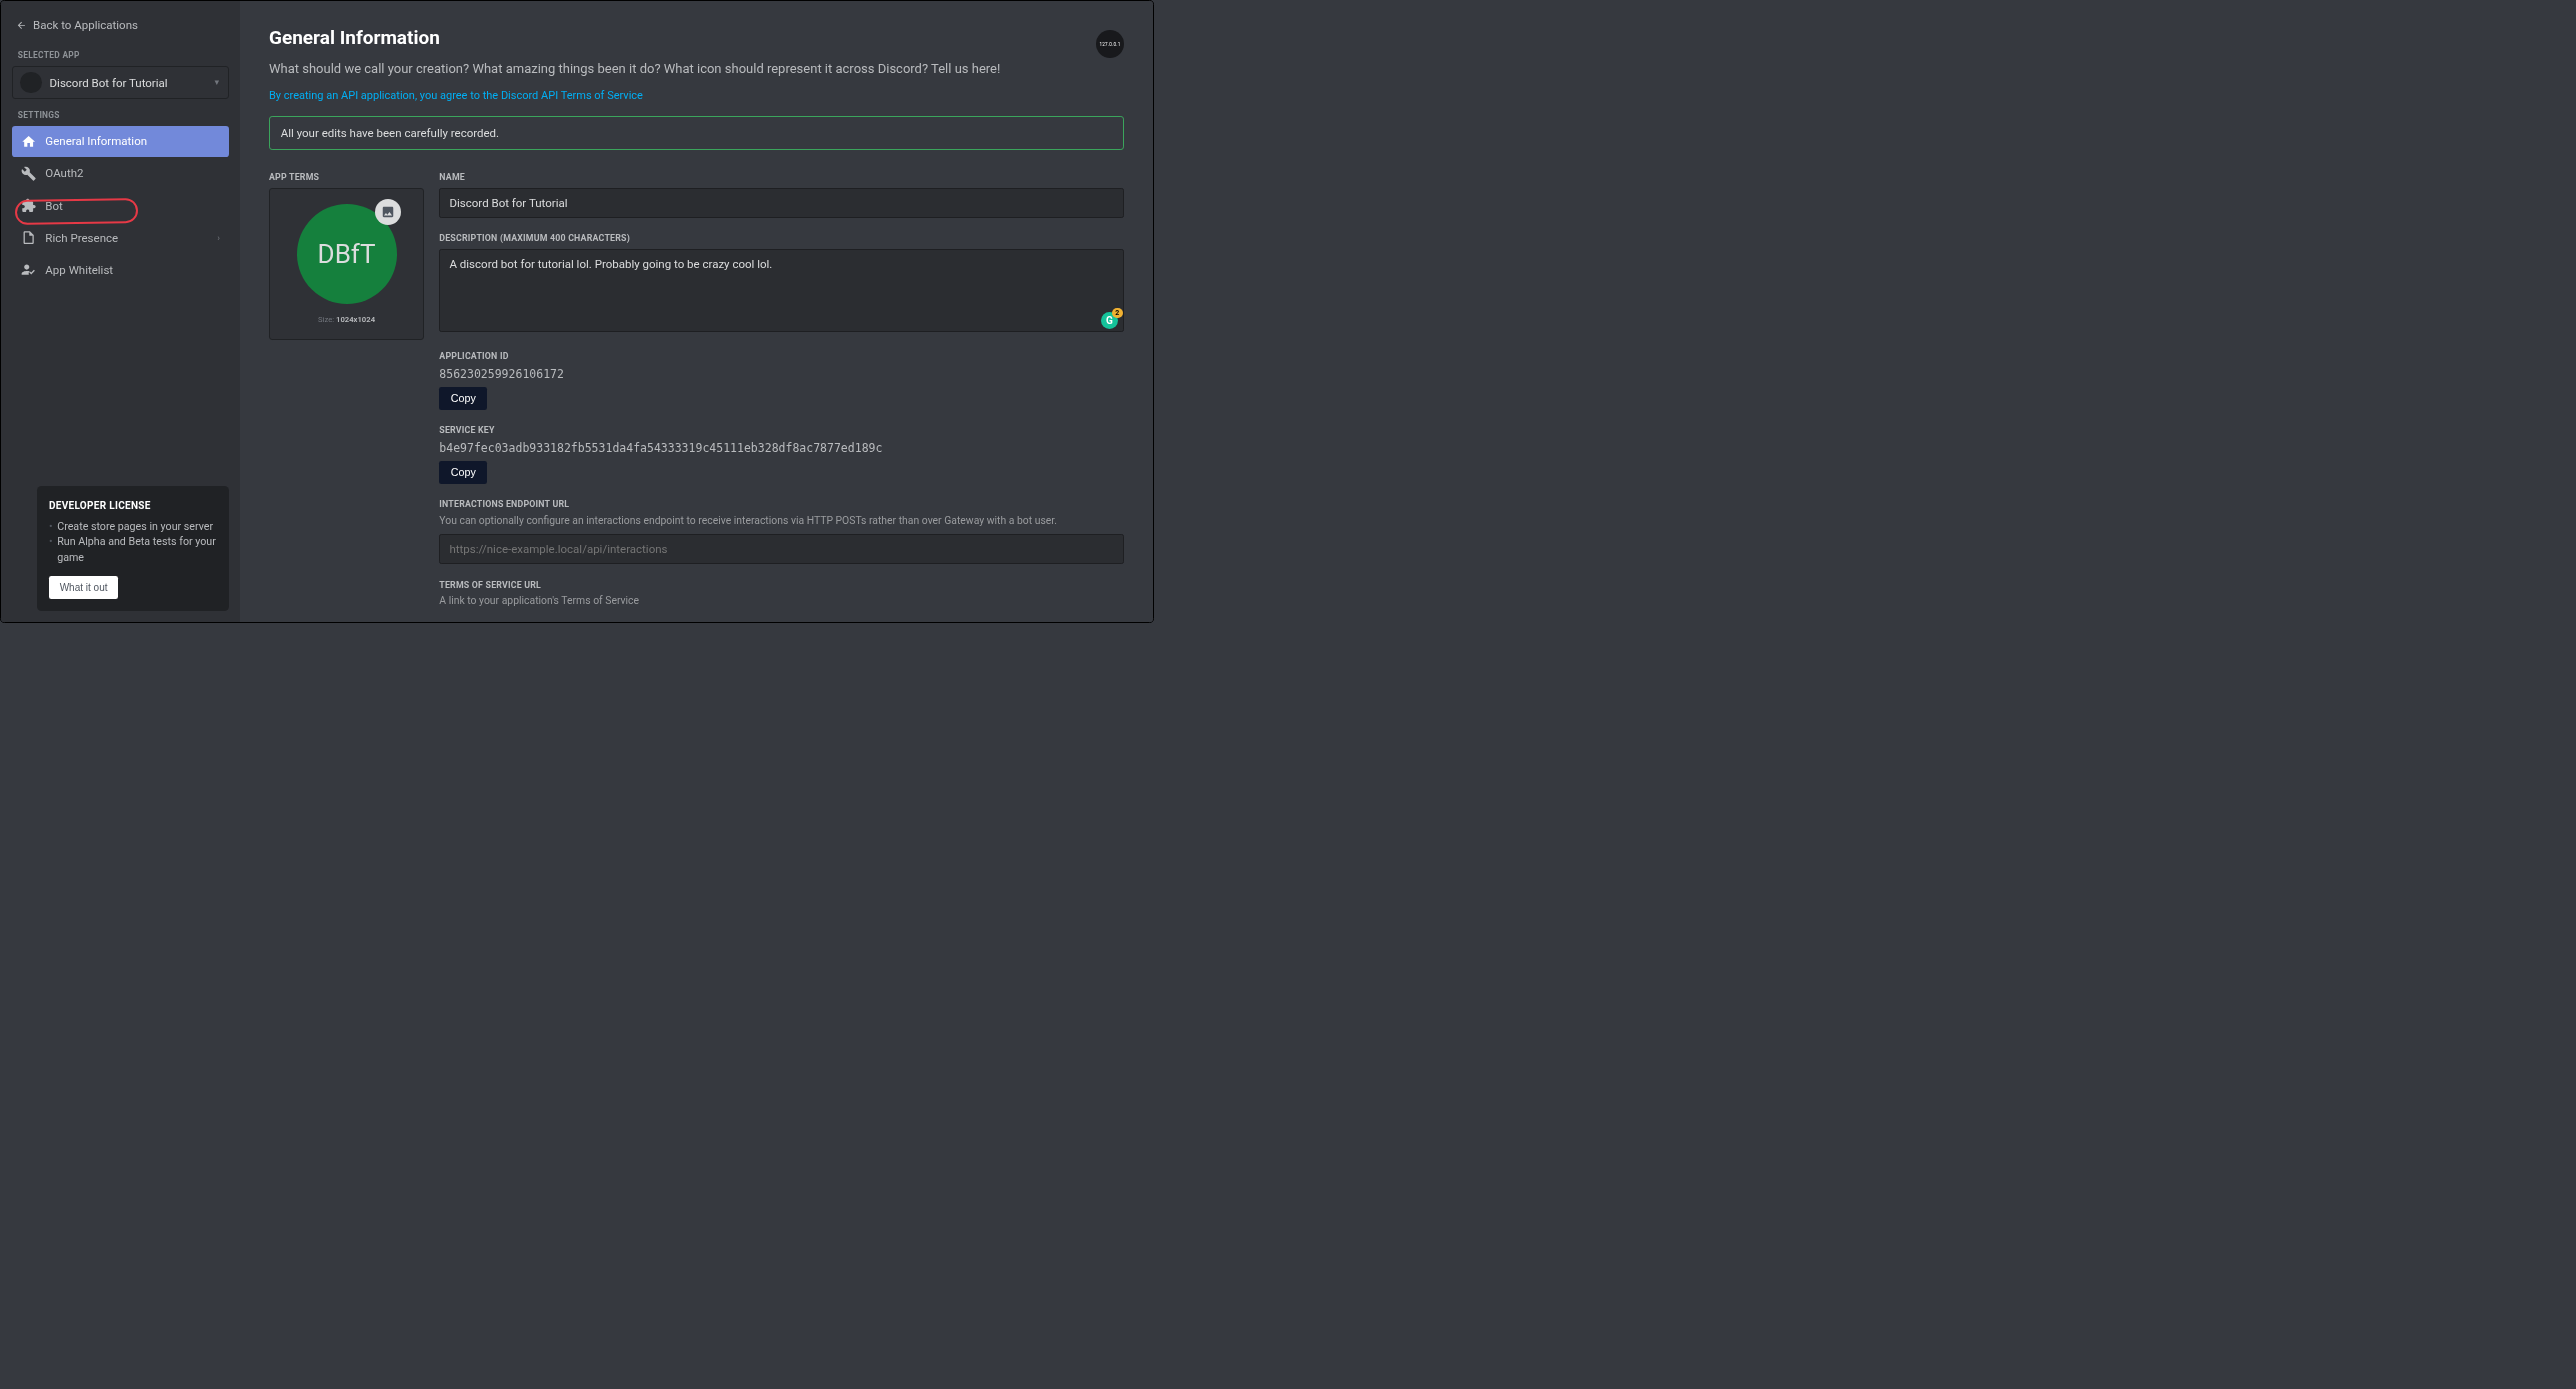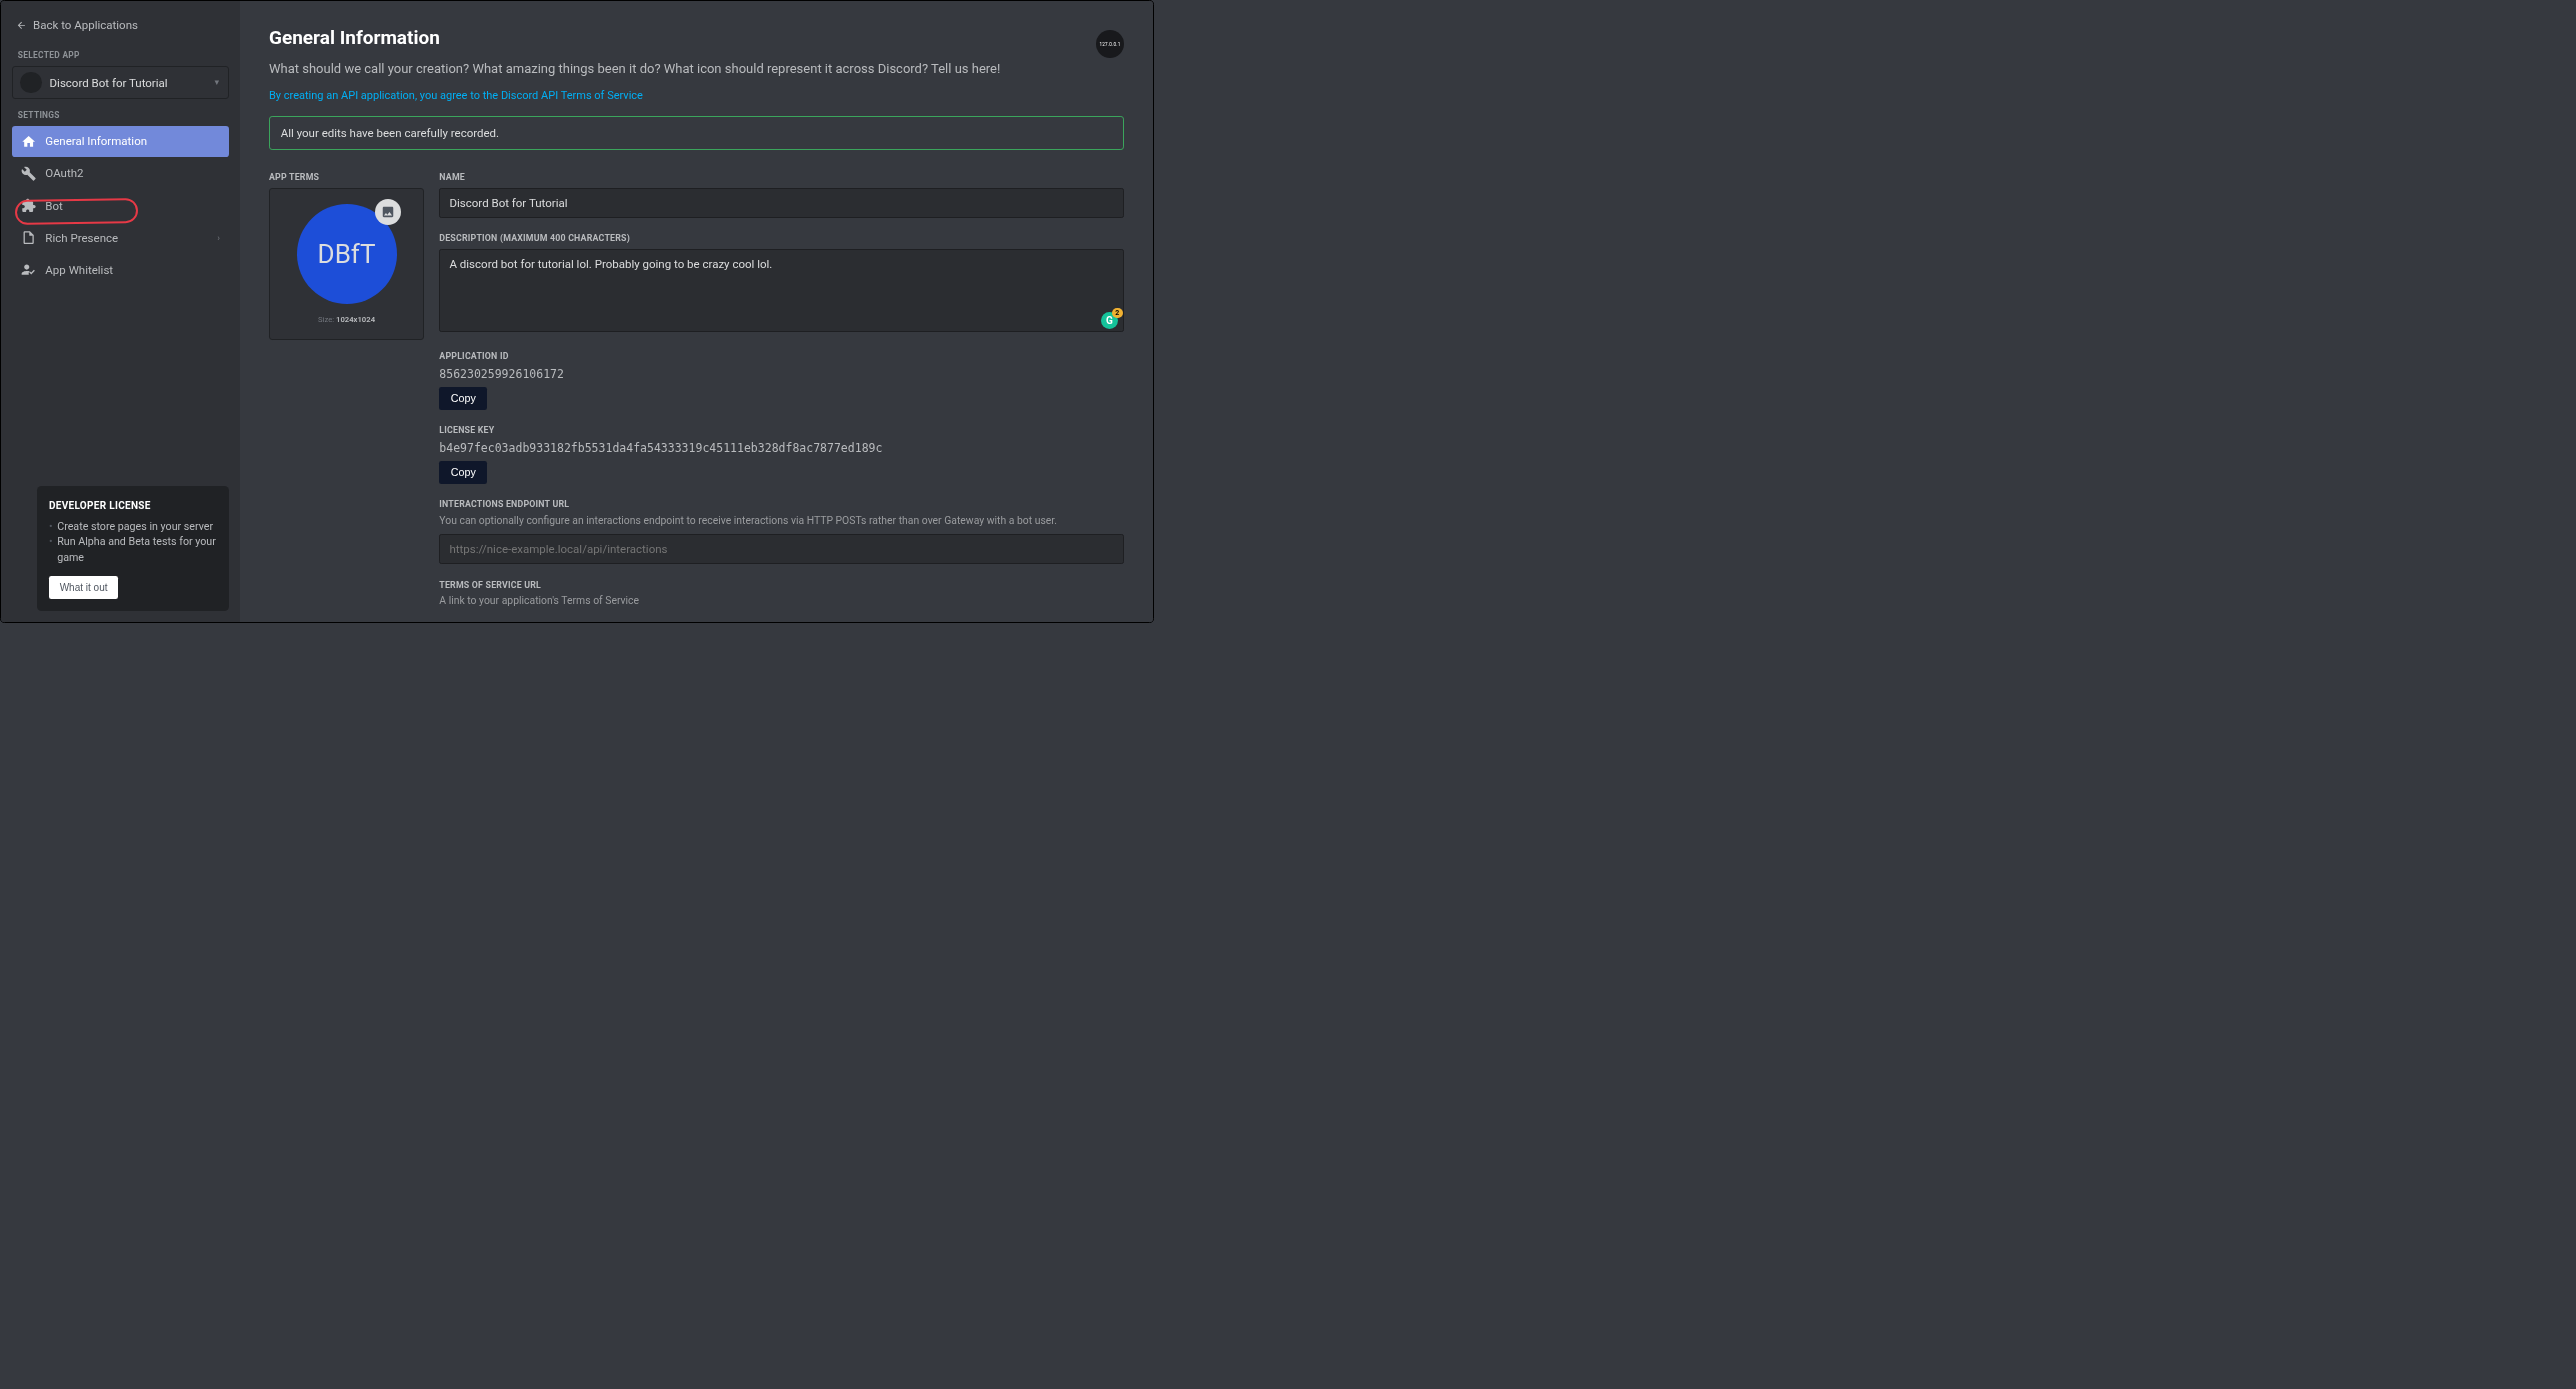--- a/index.html
+++ b/index.html
@@ -151,21 +151,21 @@
   border: 0.8px solid #202225;
   border-radius: 3.1px;
   background: #2f3136;
   height: 152px;
   display:flex; flex-direction:column; align-items:center; justify-content:center;
   position:relative;
 }
 .icon-circle {
   width: 100px; height: 100px;
   border-radius: 50%;
-  background: #1d4ed8;
+  background: #15803d;
   display:flex; align-items:center; justify-content:center;
   font-size: 26px; color:#dcddde; font-weight:400;
   position:relative;
 }
 .upload-badge {
   position:absolute; top:-4.6px; right:-4.6px;
   width: 26px; height:26px; border-radius:50%;
   background:#dcddde; display:flex; align-items:center; justify-content:center;
 }
 .upload-badge svg { width:14px; height:14px; fill:#4f5660;}
@@ -319,21 +319,21 @@
             <textarea class="textarea" id="desc-ta" style="">A discord bot for tutorial lol. Probably going to be crazy cool lol.</textarea>
             <div class="grammarly">G<div class="badge">2</div></div>
           </div>
         </div>
         <div class="field-group">
           <span class="field-label">APPLICATION ID</span>
           <div class="mono-value">856230259926106172</div>
           <button class="copy-btn">Copy</button>
         </div>
         <div class="field-group">
-          <span class="field-label">LICENSE KEY</span>
+          <span class="field-label">SERVICE KEY</span>
           <div class="mono-value">b4e97fec03adb933182fb5531da4fa54333319c45111eb328df8ac7877ed189c</div>
           <button class="copy-btn">Copy</button>
         </div>
         <div class="field-group">
           <span class="field-label">INTERACTIONS ENDPOINT URL</span>
           <p class="help-text">You can optionally configure an interactions endpoint to receive interactions via HTTP POSTs rather than over Gateway with a bot user.</p>
           <input class="input" placeholder="https://nice-example.local/api/interactions" style="">
         </div>
         <div class="field-group">
           <span class="field-label">TERMS OF SERVICE URL</span>

